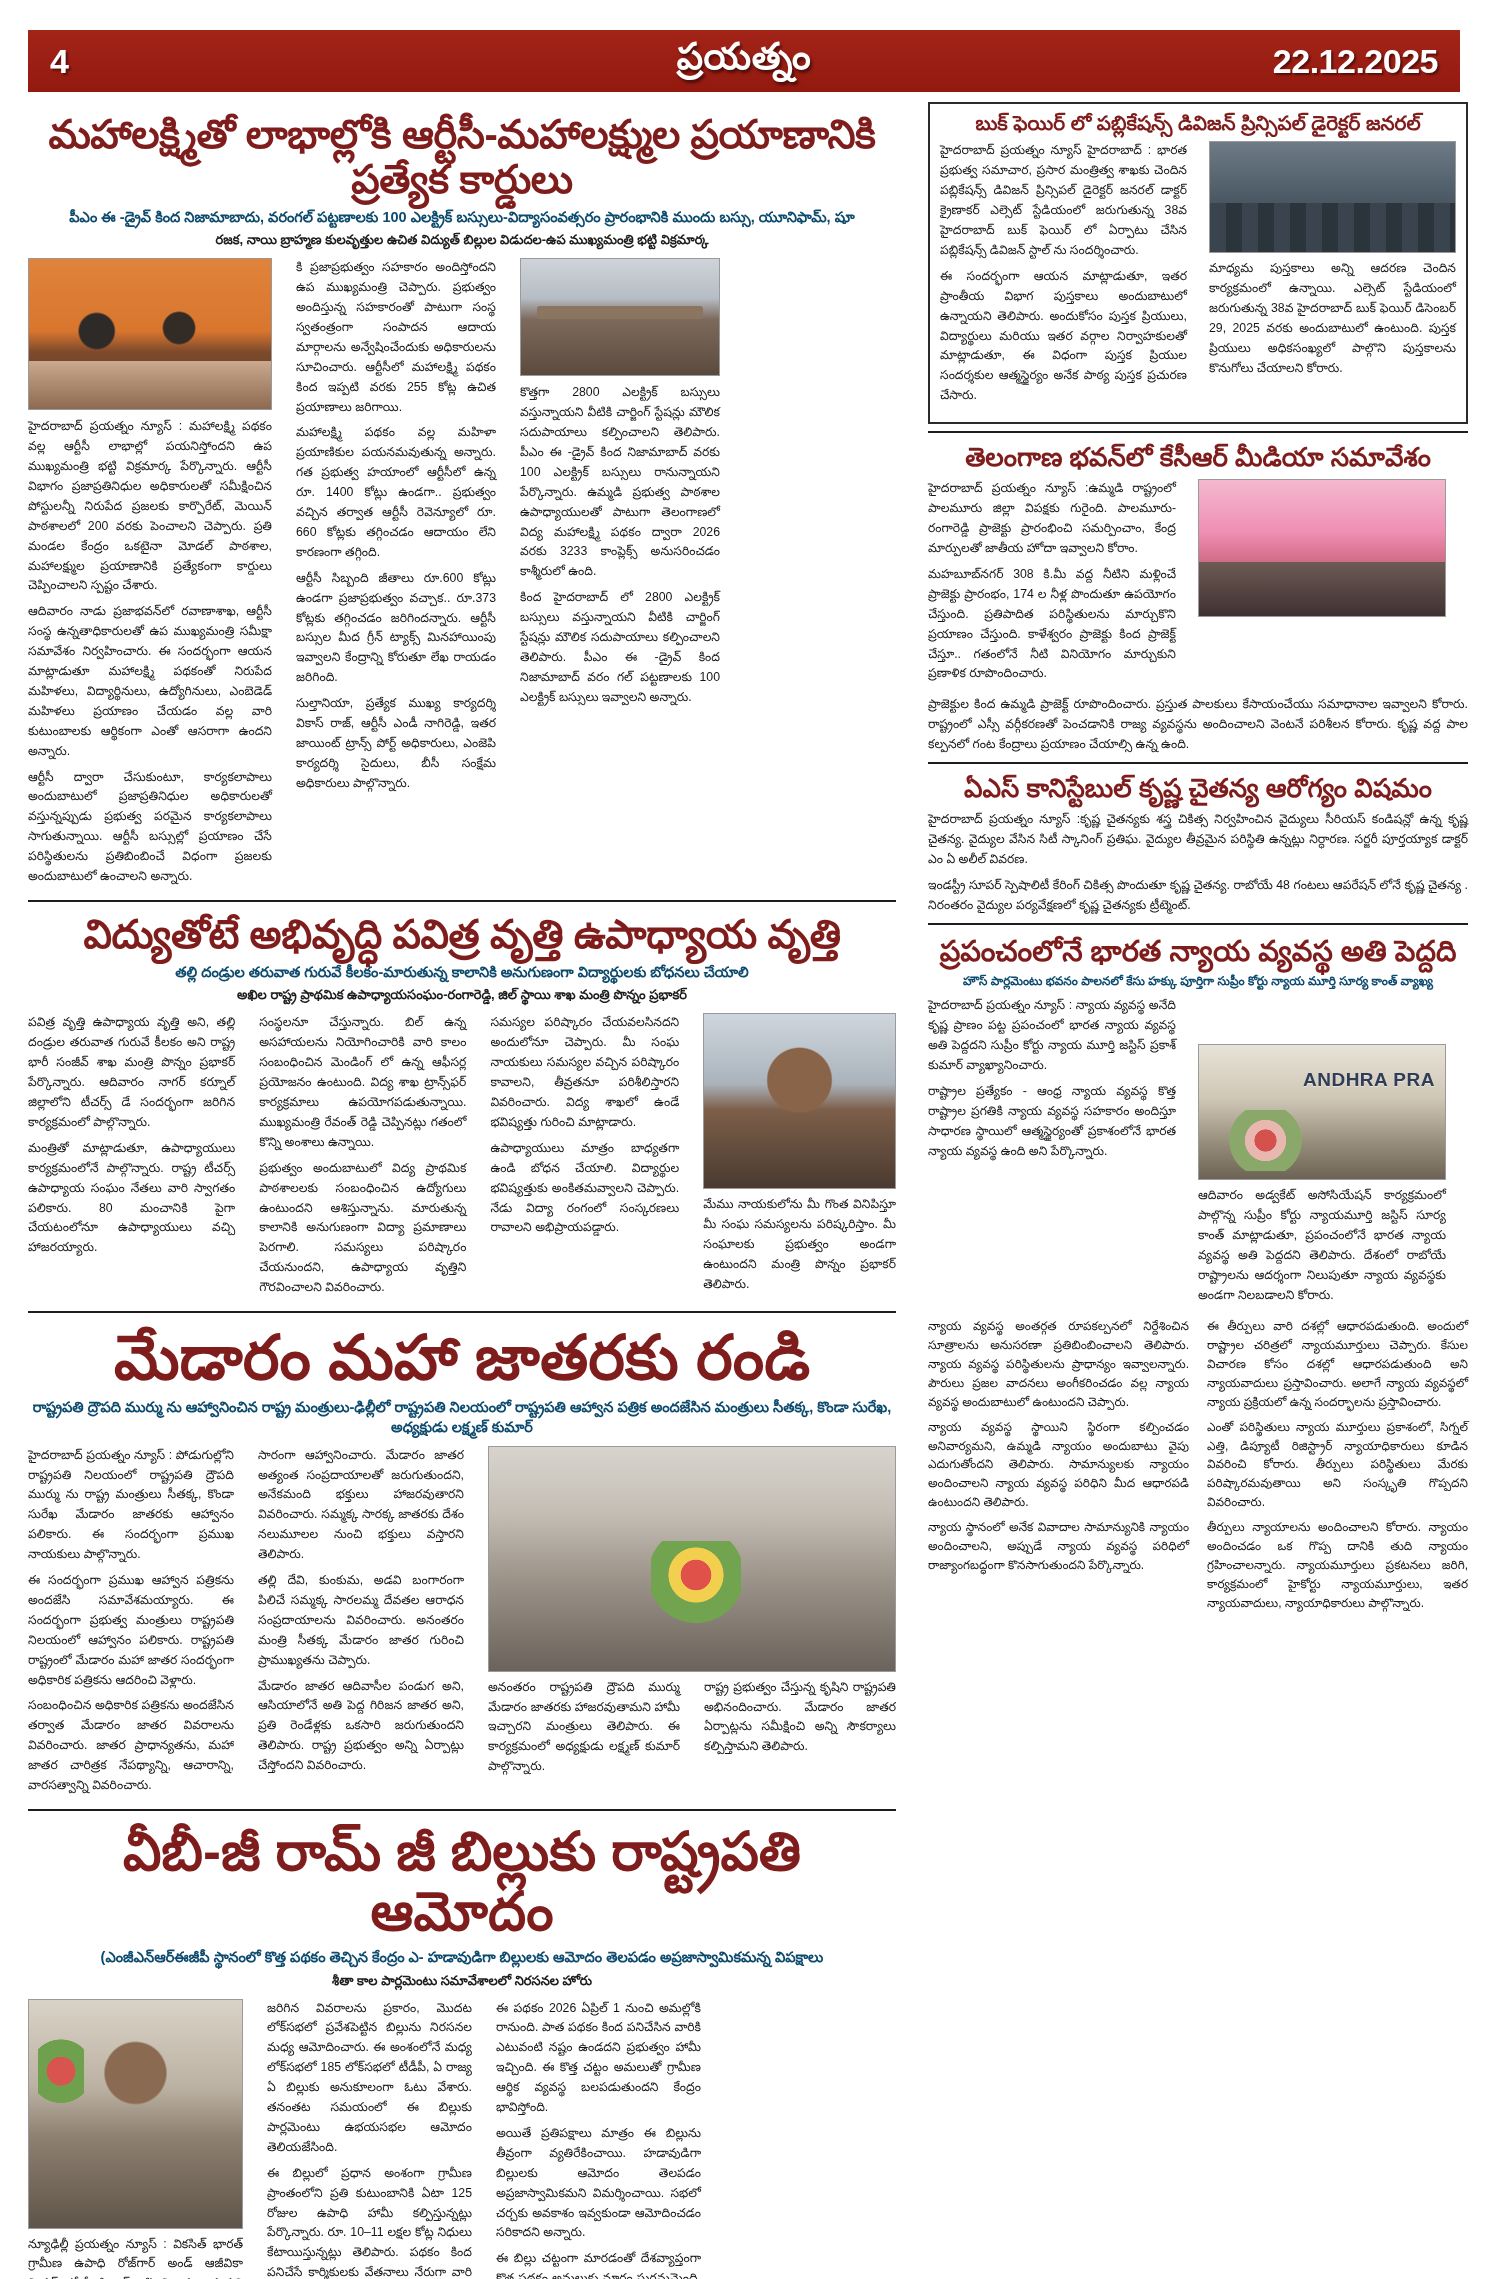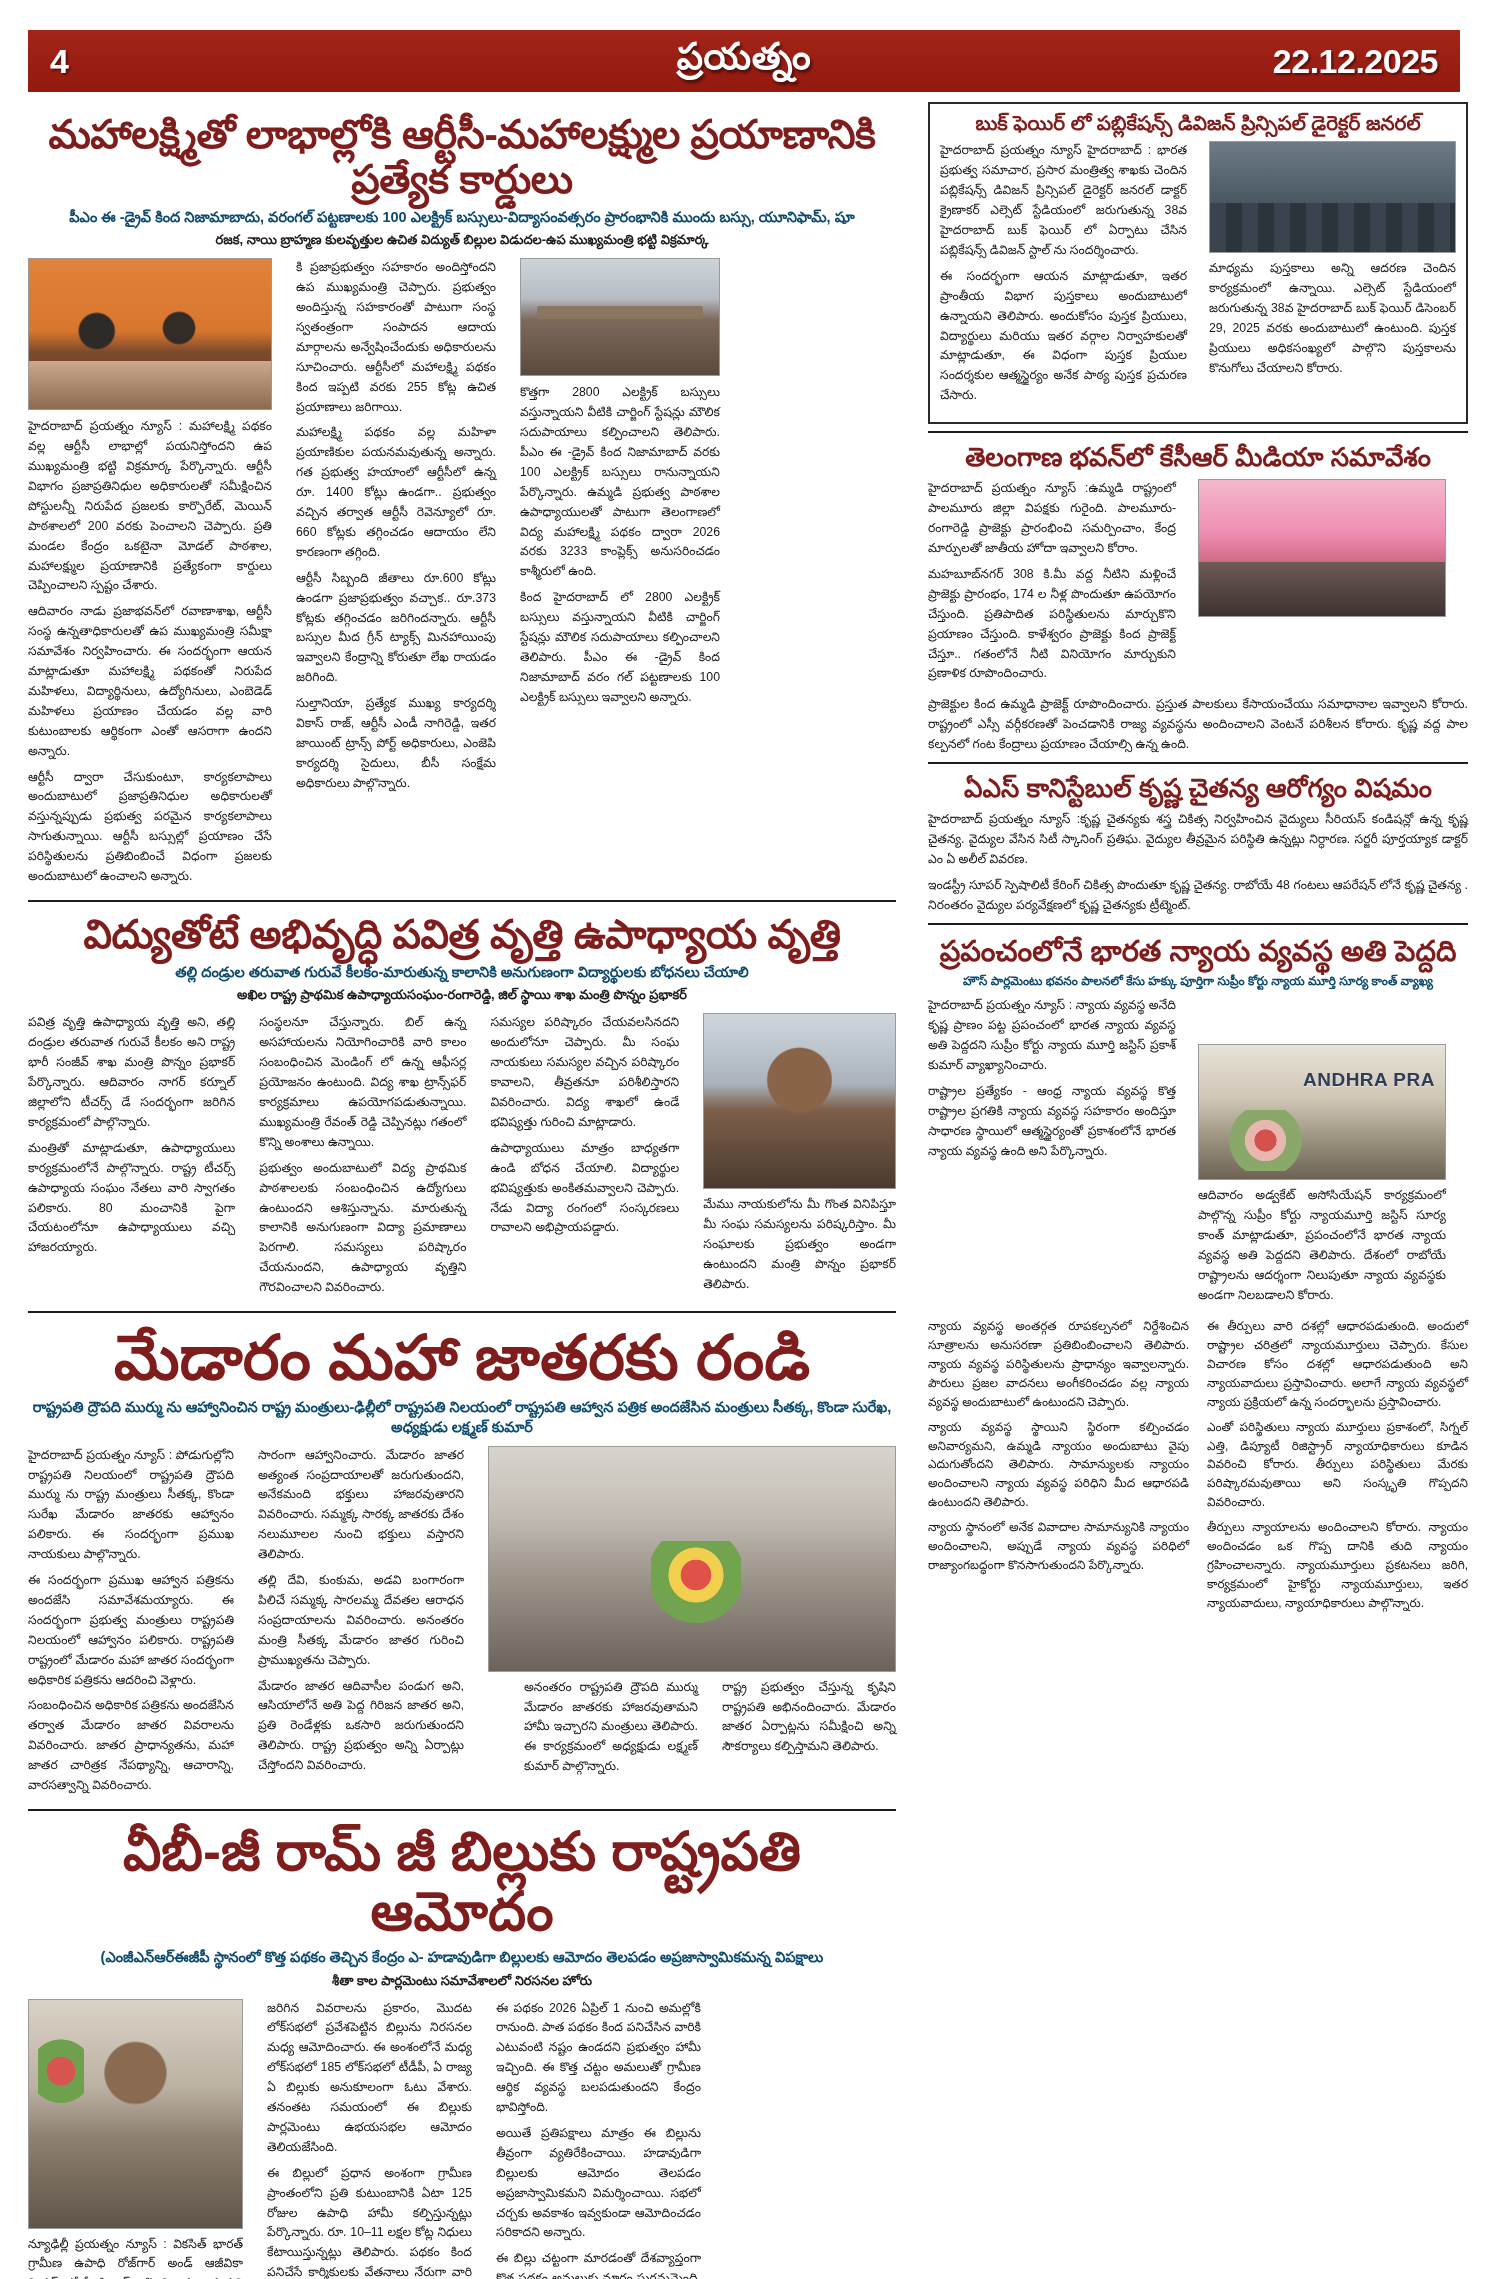--- a/index.html
+++ b/index.html
@@ -285,21 +285,21 @@
             <p class="tx">ఈ సందర్భంగా ప్రముఖ ఆహ్వాన పత్రికను అందజేసి సమావేశమయ్యారు. ఈ సందర్భంగా ప్రభుత్వ మంత్రులు రాష్ట్రపతి నిలయంలో ఆహ్వానం పలికారు. రాష్ట్రపతి రాష్ట్రంలో మేడారం మహా జాతర సందర్భంగా అధికారిక పత్రికను ఆదరించి వెళ్లారు.</p>
             <p class="tx">సంబంధించిన అధికారిక పత్రికను అందజేసిన తర్వాత మేడారం జాతర వివరాలను వివరించారు. జాతర ప్రాధాన్యతను, మహా జాతర చారిత్రక నేపథ్యాన్ని, ఆచారాన్ని, వారసత్వాన్ని వివరించారు.</p>
           </div>
           <div style="width:215px; margin-left:12px;">
             <p class="tx">సారంగా ఆహ్వానించారు. మేడారం జాతర అత్యంత సంప్రదాయాలతో జరుగుతుందని, అనేకమంది భక్తులు హాజరవుతారని వివరించారు. సమ్మక్క సారక్క జాతరకు దేశం నలుమూలల నుంచి భక్తులు వస్తారని తెలిపారు.</p>
             <p class="tx">తల్లి దేవి, కుంకుమ, అడవి బంగారంగా పిలిచే సమ్మక్క సారలమ్మ దేవతల ఆరాధన సంప్రదాయాలను వివరించారు. అనంతరం మంత్రి సీతక్క మేడారం జాతర గురించి ప్రాముఖ్యతను చెప్పారు.</p>
             <p class="tx">మేడారం జాతర ఆదివాసీల పండుగ అని, ఆసియాలోనే అతి పెద్ద గిరిజన జాతర అని, ప్రతి రెండేళ్లకు ఒకసారి జరుగుతుందని తెలిపారు. రాష్ట్ర ప్రభుత్వం అన్ని ఏర్పాట్లు చేస్తోందని వివరించారు.</p>
           </div>
           <div style="width:408px; margin-left:12px;">
             <div class="photo ph-bouquet" style="height:226px;"></div>
-            <div class="flowrow" style="margin-top:6px;margin-left:36px;">
+            <div class="flowrow" style="margin-top:6px;">
               <div style="width:198px;">
                 <p class="tx">అనంతరం రాష్ట్రపతి ద్రౌపది ముర్ము మేడారం జాతరకు హాజరవుతామని హామీ ఇచ్చారని మంత్రులు తెలిపారు. ఈ కార్యక్రమంలో అధ్యక్షుడు లక్ష్మణ్ కుమార్ పాల్గొన్నారు.</p>
               </div>
               <div style="width:198px; margin-left:12px;">
                 <p class="tx">రాష్ట్ర ప్రభుత్వం చేస్తున్న కృషిని రాష్ట్రపతి అభినందించారు. మేడారం జాతర ఏర్పాట్లను సమీక్షించి అన్ని సౌకర్యాలు కల్పిస్తామని తెలిపారు.</p>
               </div>
             </div>
           </div>
         </div>
       </div>

